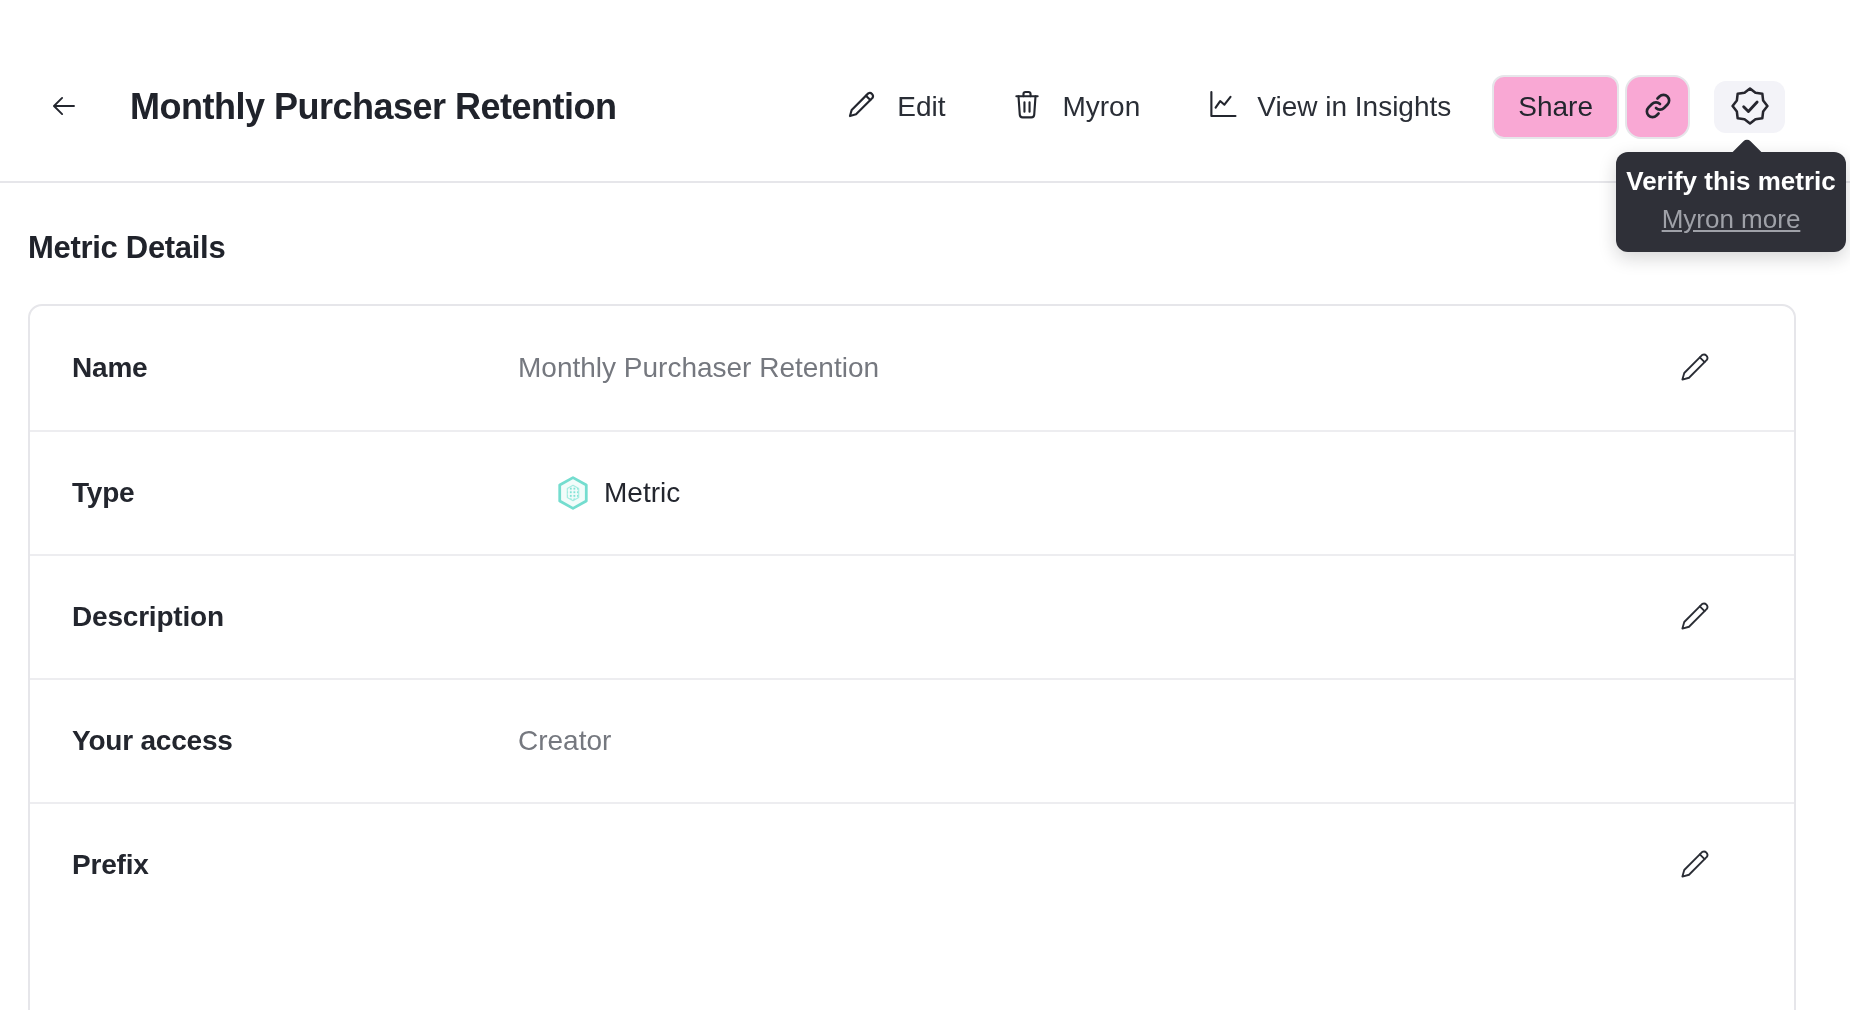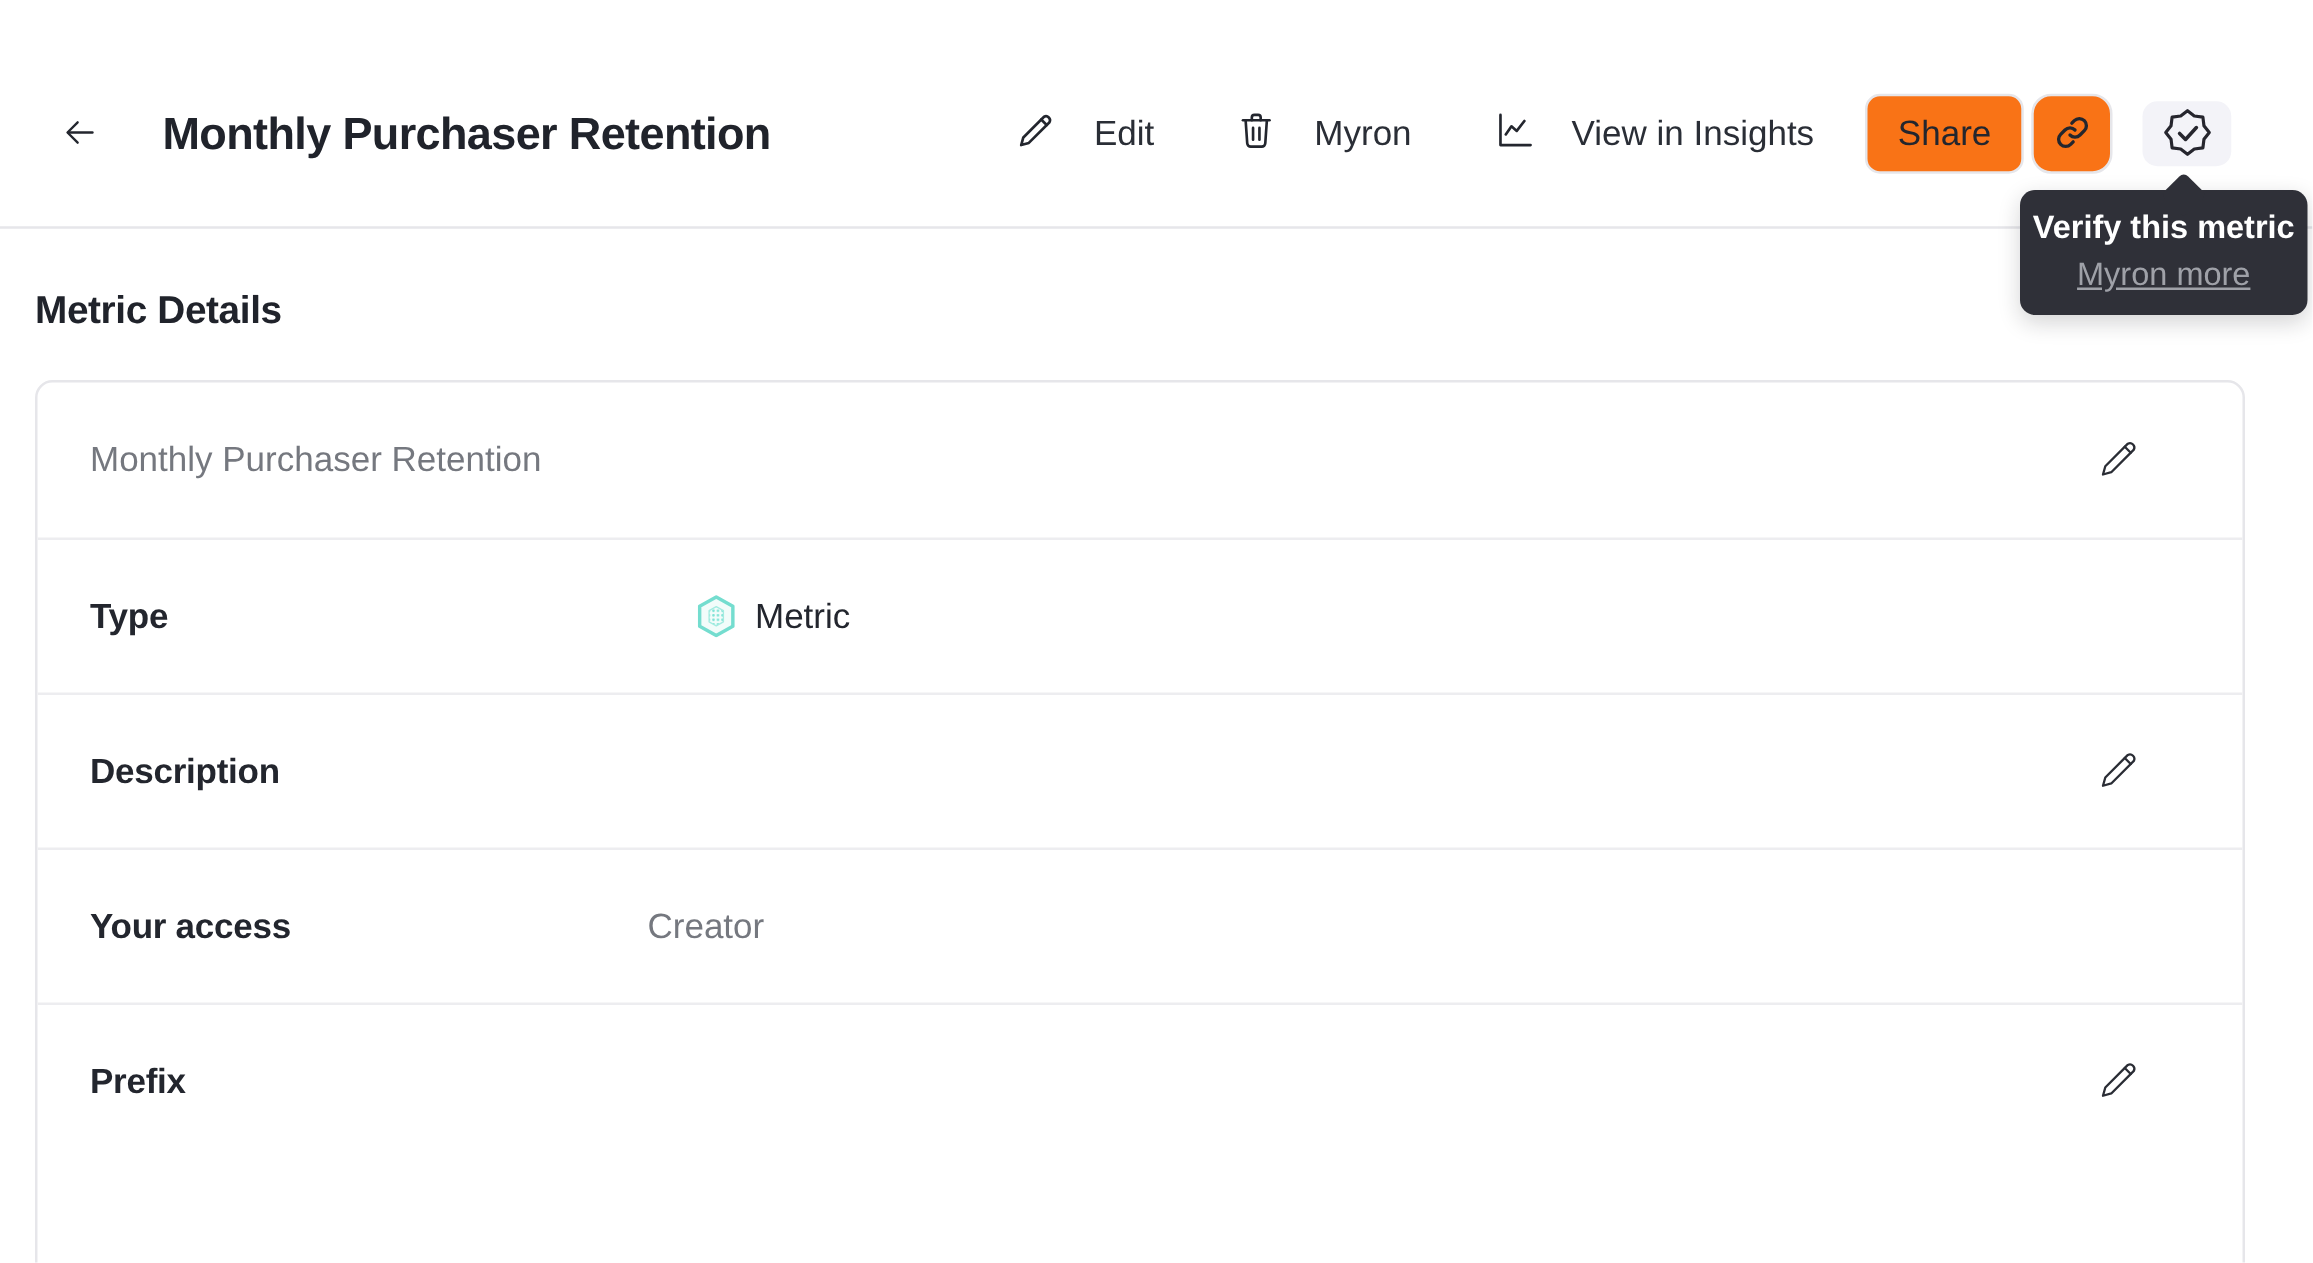--- a/index.html
+++ b/index.html
@@ -21,24 +21,24 @@
   .page{position:relative;width:1850px;height:837px;background:#fff;}
 
   
   .page-header{position:absolute;top:0;left:0;right:0;height:183px;border-bottom:2px solid var(--border);background:#fff;}
   .header-inner{position:absolute;left:48px;right:65px;top:75px;height:64px;display:flex;align-items:center;}
   button{background:none;border:none;font-family:inherit;color:inherit;cursor:pointer;padding:0;}
   .back-btn{width:32px;height:36px;display:flex;align-items:center;justify-content:center;flex:none;}
   .back-btn svg{width:30px;height:30px;stroke:var(--text-dark);}
   .page-title{font-size:36px;font-weight:700;letter-spacing:-0.5px;color:#20232b;margin-left:50px;white-space:nowrap;}
   .actions{margin-left:auto;display:flex;align-items:center;}
-  .action{display:flex;align-items:center;gap:29px;font-size:28px;font-weight:500;color:#2a2e36;margin-right:65px;white-space:nowrap;}
+  .action{display:flex;align-items:center;gap:18px;font-size:28px;font-weight:500;color:#2a2e36;margin-right:65px;white-space:nowrap;}
   .action svg{width:34px;height:34px;stroke:#23262e;flex:none;}
   .action.last{margin-right:41px;}
-  .btn{display:flex;align-items:center;justify-content:center;background:#f97316;border:2px solid var(--border);border-radius:12px;}
+  .btn{display:flex;align-items:center;justify-content:center;background:#f9a8d4;border:2px solid var(--border);border-radius:12px;}
   .share-btn{height:64px;padding:0 24px;font-size:28px;font-weight:500;color:#23262e;margin-right:6px;border-radius:12px;}
   .iconbtn{width:65px;height:64px;margin-right:24px;border-radius:16px;}
   .iconbtn svg{width:32px;height:32px;stroke:#23262e;}
   .verify-btn{width:71px;height:52px;background:var(--verify-btn-bg);border:none;border-radius:12px;}
   .verify-btn svg{width:38px;height:38px;stroke:#26262e;}
 
   
   .tooltip{position:absolute;top:152px;right:4px;width:230px;background:var(--tooltip-bg);border-radius:12px;padding:13px 10px 15px;text-align:center;z-index:5;box-shadow:0 6px 18px rgba(20,20,30,.18);}
   .tooltip-arrow{position:absolute;top:-9px;left:118px;width:26px;height:26px;background:var(--tooltip-bg);transform:rotate(45deg);border-radius:5px;}
   .tooltip-title{position:relative;color:#fff;font-size:26px;font-weight:700;line-height:1.3;white-space:nowrap;}
@@ -141,20 +141,21 @@
       <div class="tooltip-title">Verify this metric</div>
       <a class="tooltip-link">Myron more</a>
     </div>
   </header>
 
   <h2 class="section-heading">Metric Details</h2>
 
   <section class="card">
 
     <div class="row">
+      <div class="row-label">Name</div>
       <div class="row-value">Monthly Purchaser Retention</div>
       <button class="row-edit">
         <span>
           <svg viewBox="0 0 24 24" stroke-width="1.2" width="37" height="37">
               <path d="M3.5 20.5l1.2-4.3L16.4 4.5a2.3 2.3 0 013.1 3.1L7.8 19.3l-4.3 1.2z"></path>
               <path d="M14.8 6.1l3.1 3.1"></path>
             </svg>
         </span>
       </button>
     </div>

